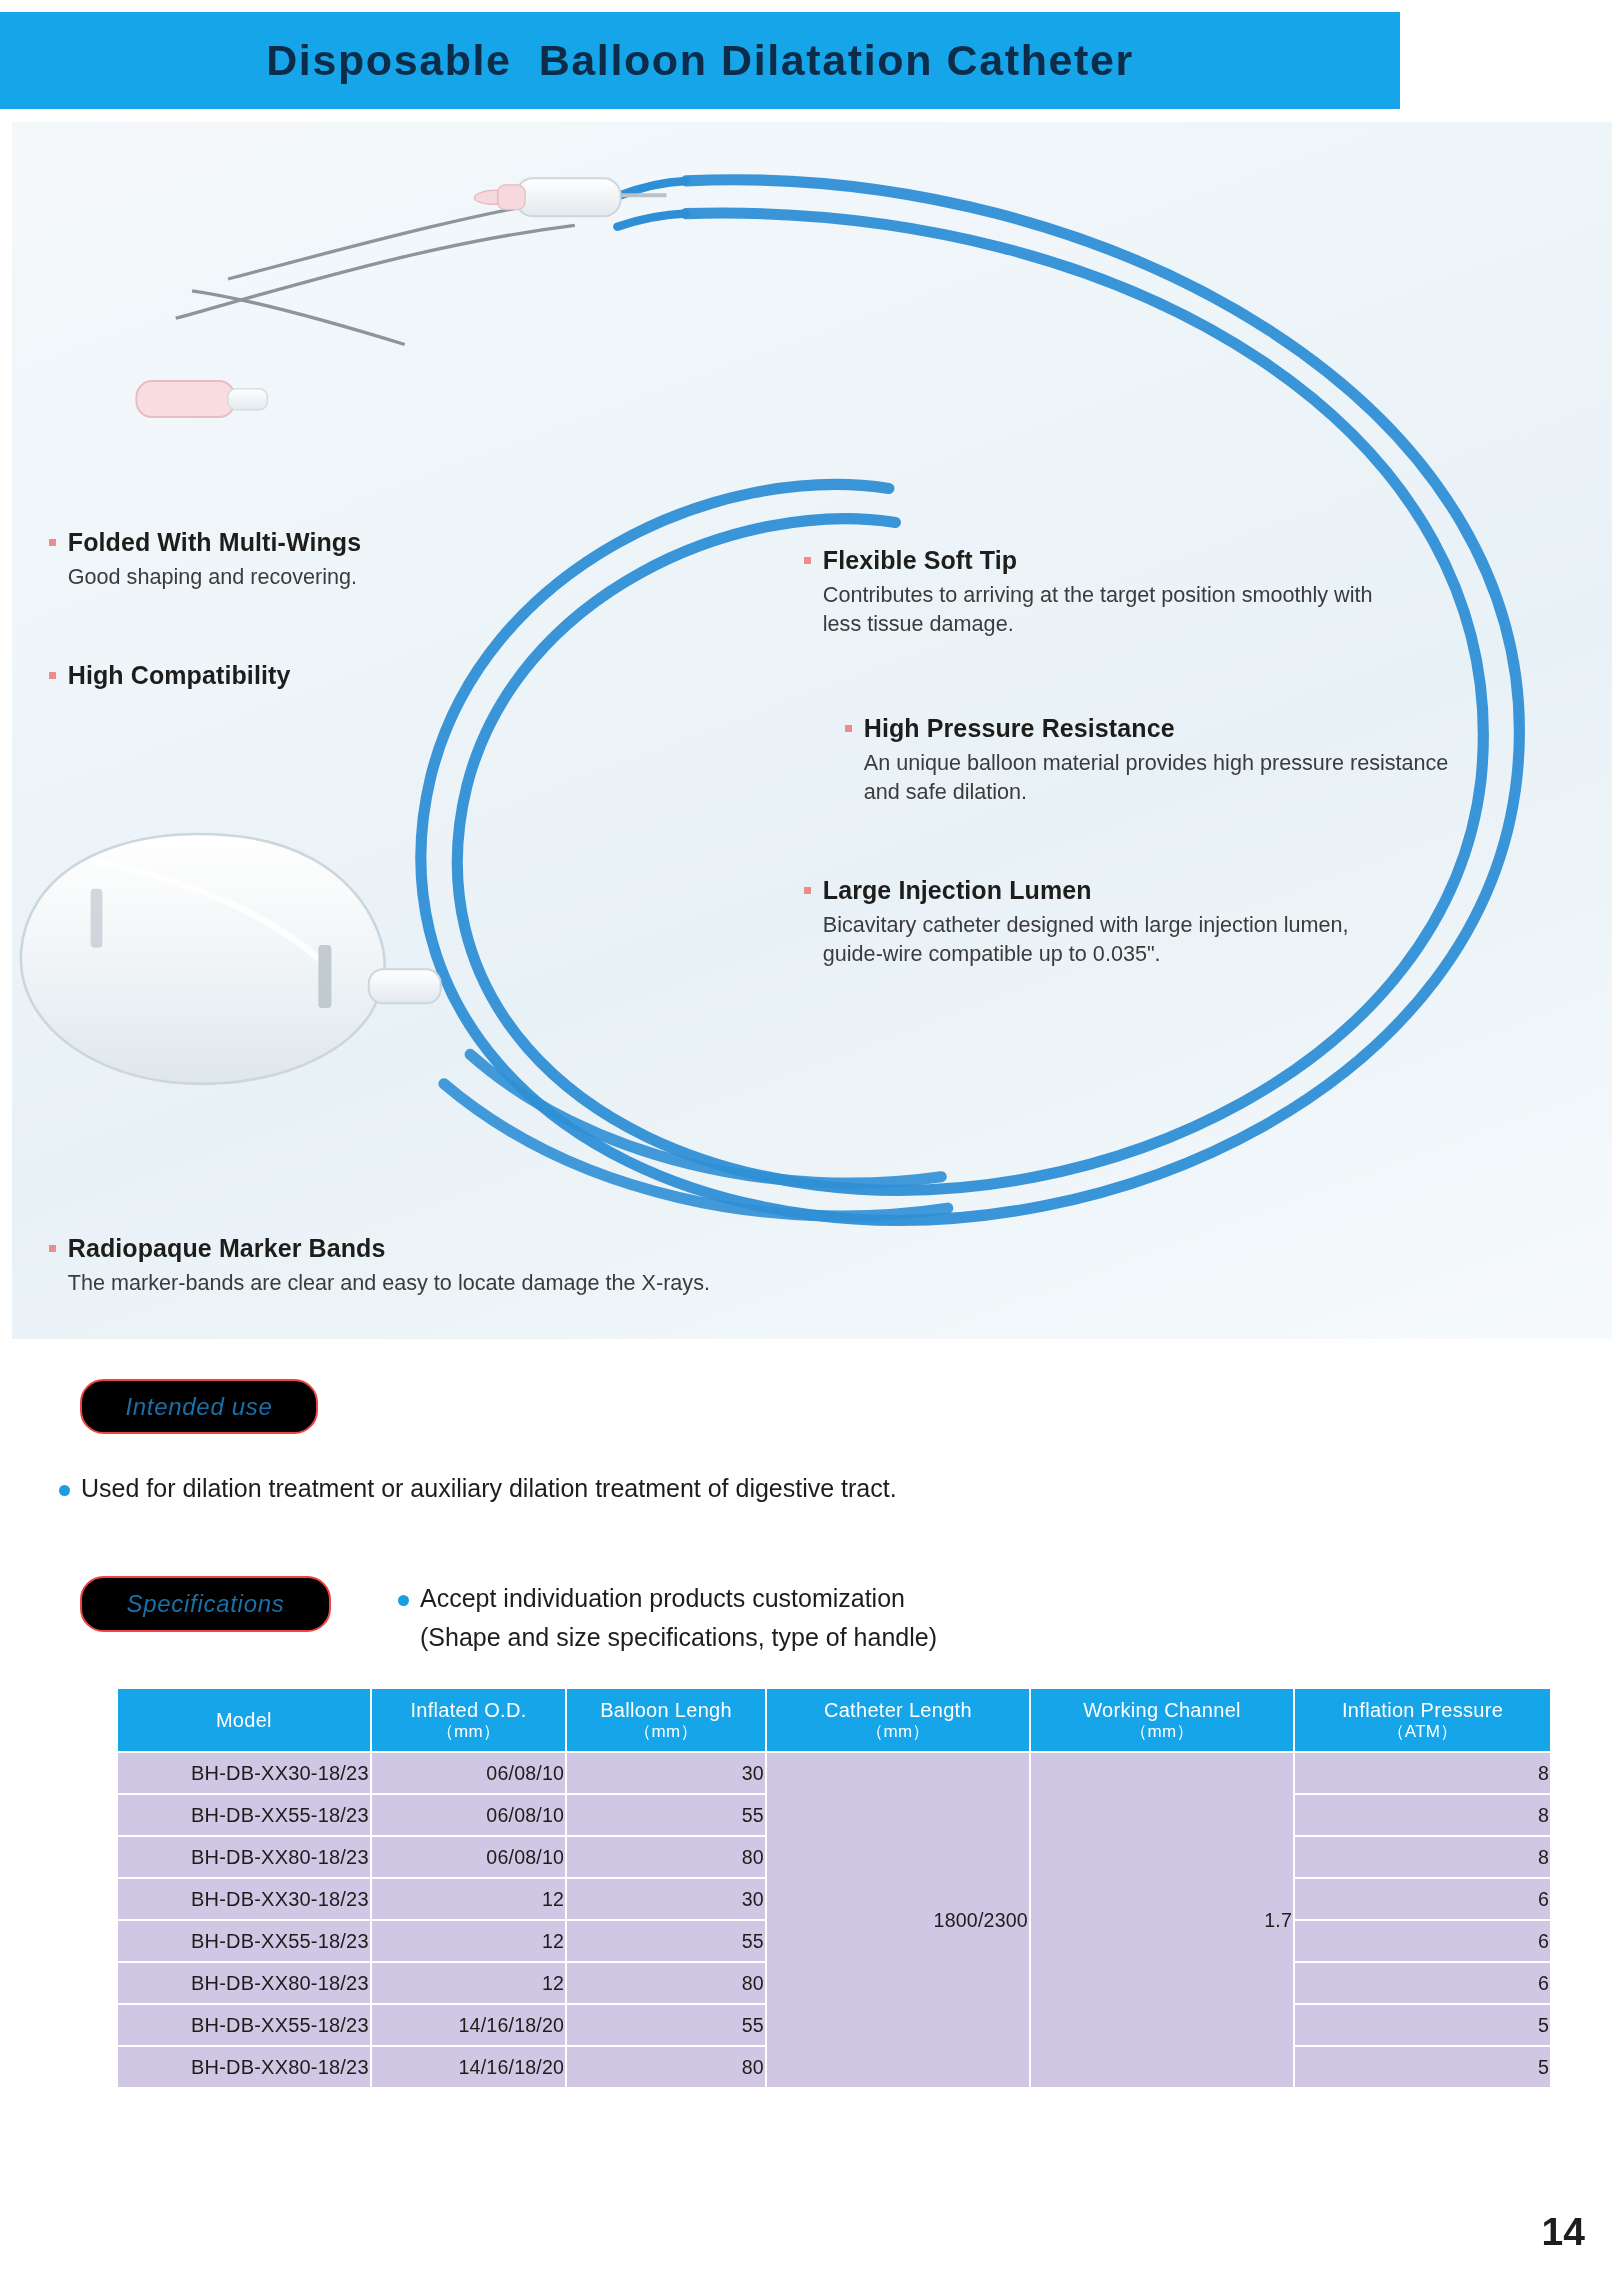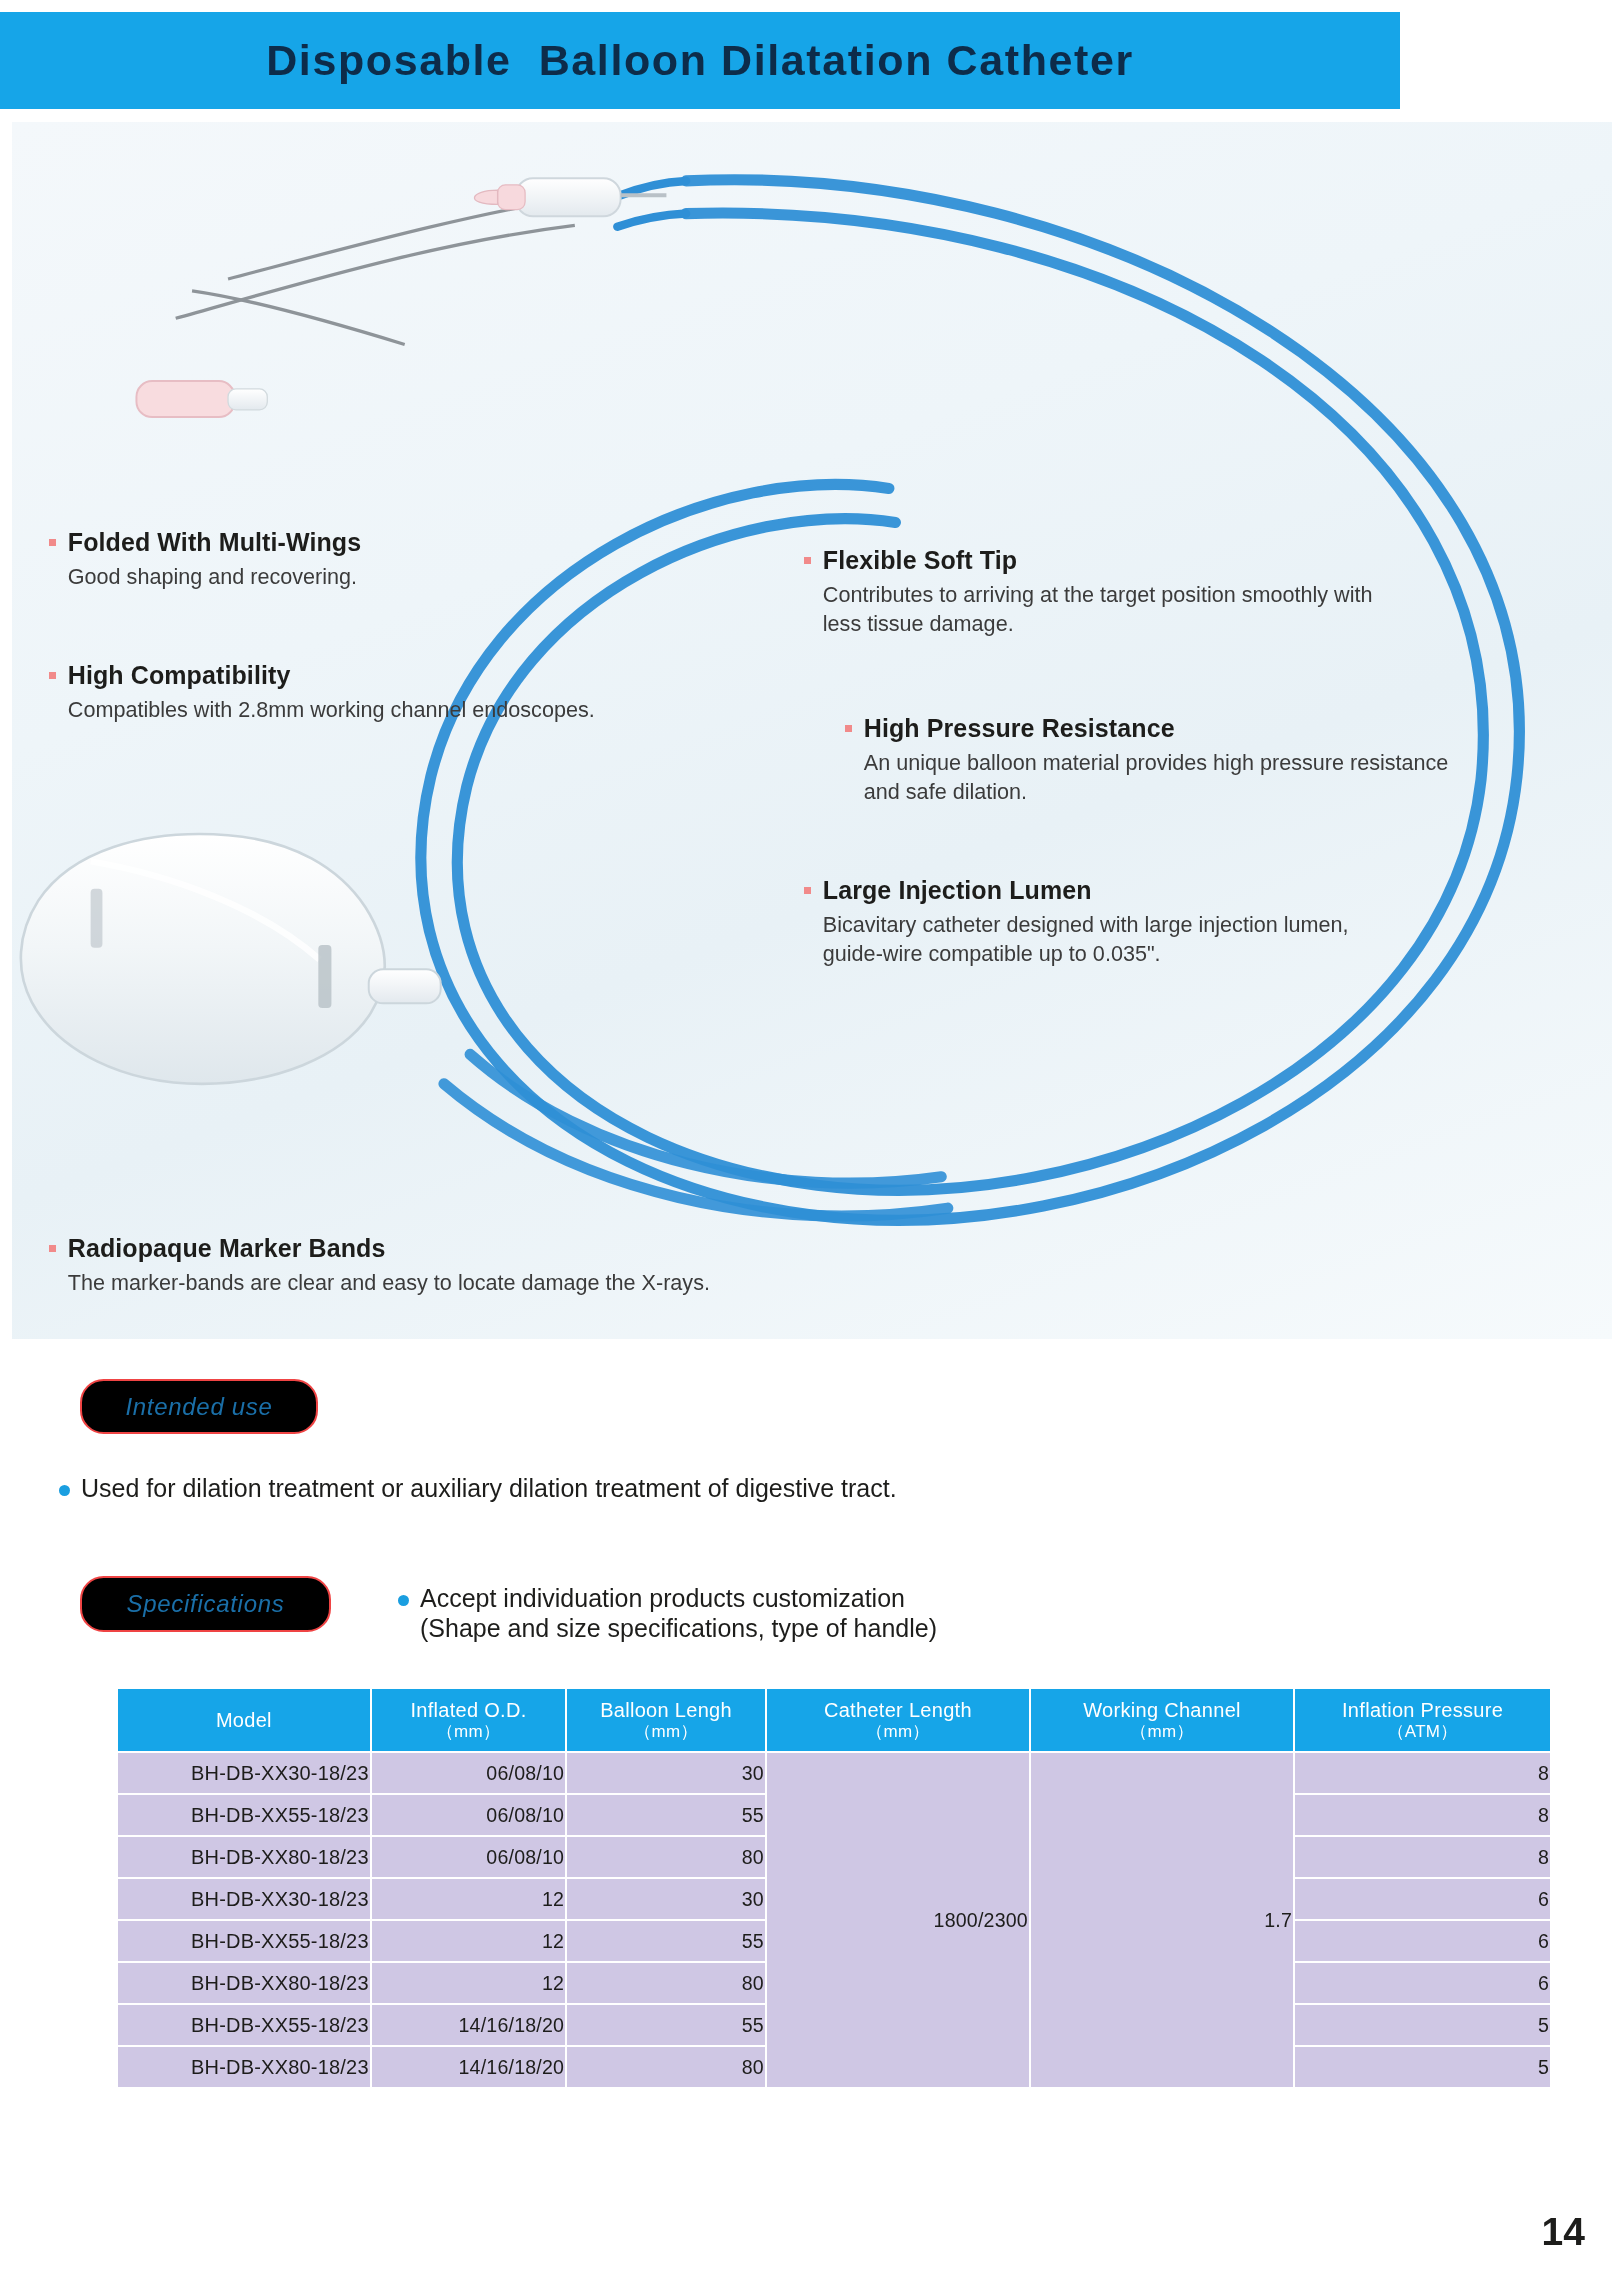--- a/index.html
+++ b/index.html
@@ -233,21 +233,20 @@
     <div class="feat-head">
       <span class="bullet-sq"></span><span>Folded With Multi-Wings</span>
     </div>
     <div class="feat-body">Good shaping and recovering.</div>
   </div>
 
   <div class="feat" style="left:37px; top:539px;">
     <div class="feat-head">
       <span class="bullet-sq"></span><span>High Compatibility</span>
     </div>
-    <div class="feat-body">Compatibles with 2.8mm working channel endoscopes.</div>
   </div>
 
   <div class="feat" style="left:792px; top:424px;">
     <div class="feat-head">
       <span class="bullet-sq"></span><span>Flexible Soft Tip</span>
     </div>
     <div class="feat-body">Contributes to arriving at the target position smoothly with less tissue damage.</div>
   </div>
 
   <div class="feat" style="left:833px; top:592px;">
@@ -279,21 +278,21 @@
   <span class="dot"></span>
   <span>Used for dilation treatment or auxiliary dilation treatment of digestive tract.</span>
 </div>
 
 <div class="tag" style="left:80px; top:1576px; width:247px; height:52px;">Specifications</div>
 
 <div class="bullet-line" style="left:398px; top:1584px; width:1112px;">
   <span class="dot"></span>
   <span>
     <span style="display:block;">Accept individuation products customization</span>
-    <span style="display:block; margin-top:1px;">(Shape and size specifications, type of handle)</span>
+    <span style="display:block; margin-top:10px;">(Shape and size specifications, type of handle)</span>
   </span>
 </div>
 
 <table class="spec-table">
   <colgroup>
     <col style="width:242px">
     <col style="width:186px">
     <col style="width:190px">
     <col style="width:252px">
     <col style="width:252px">

